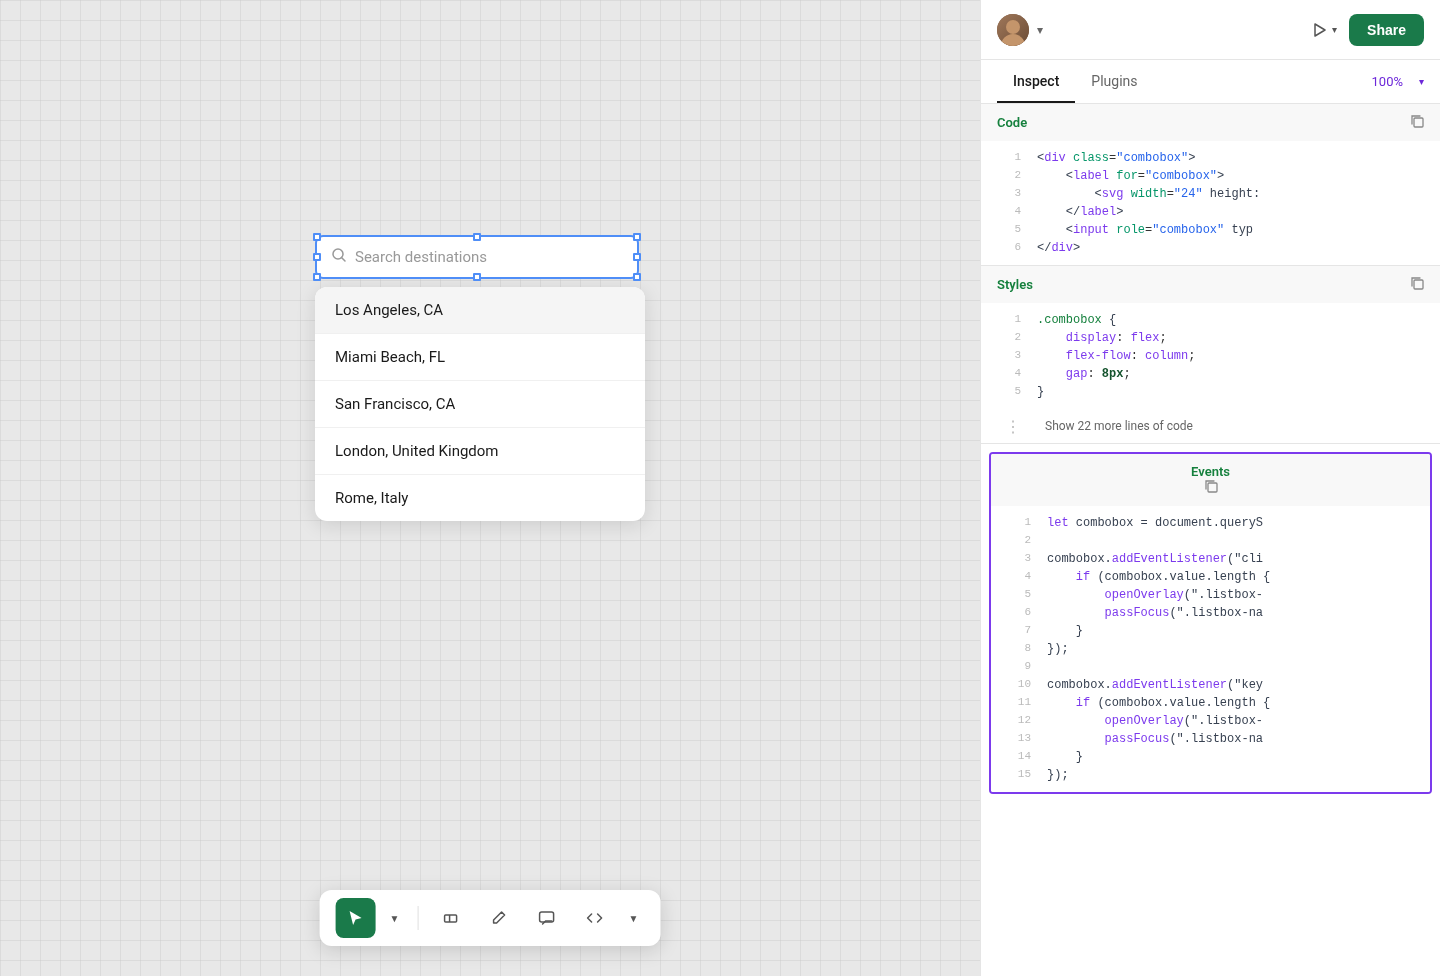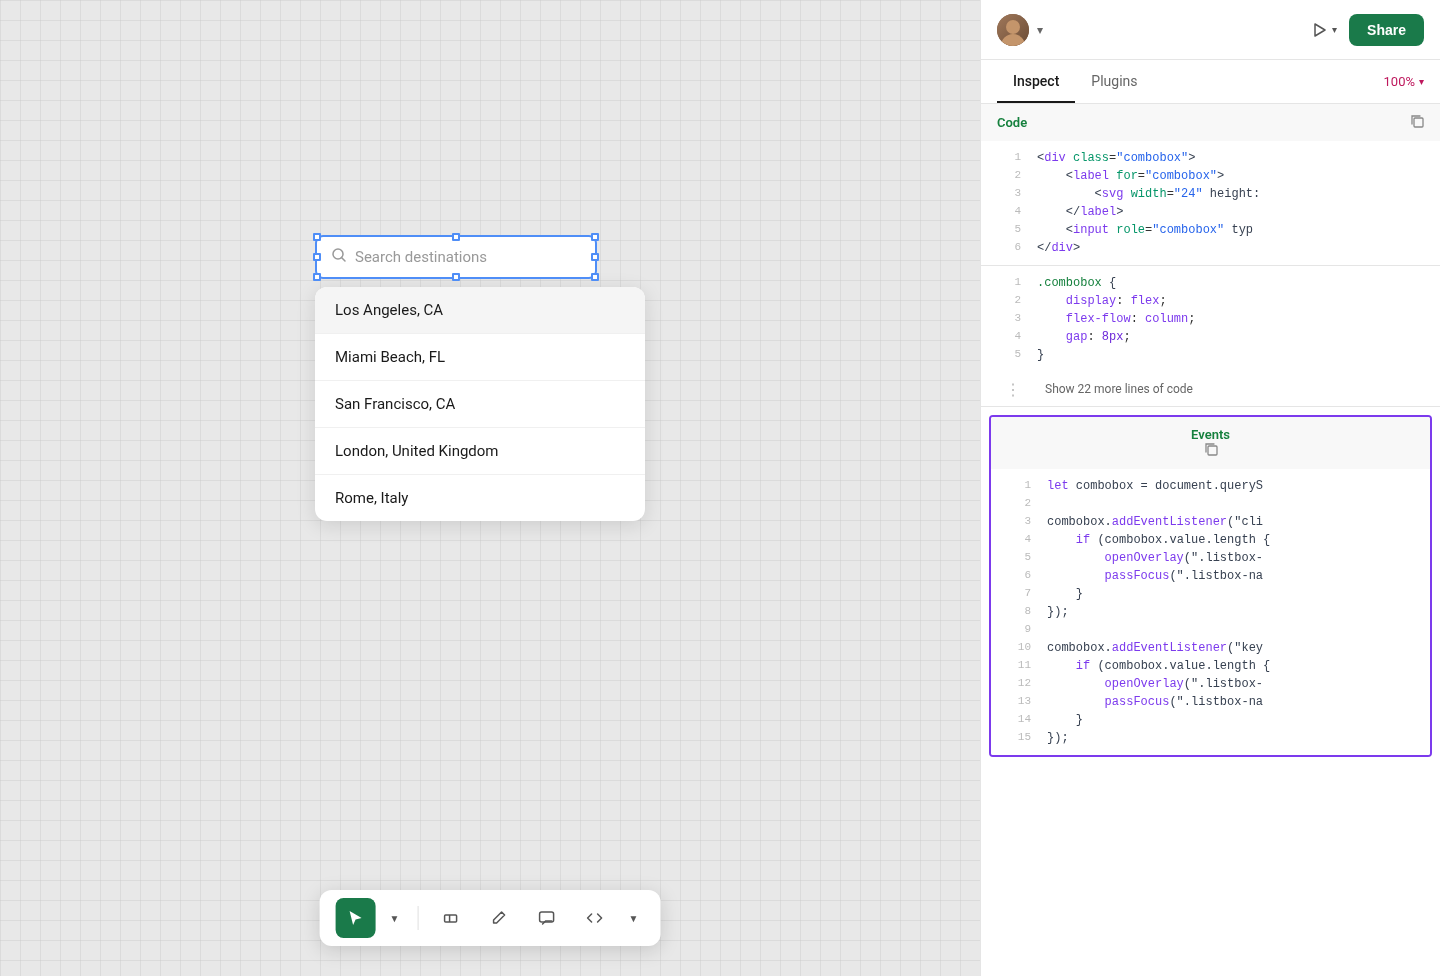--- a/index.html
+++ b/index.html
@@ -30,21 +30,21 @@
     .combobox-wrapper {
       display: flex;
       flex-direction: column;
       gap: 8px;
       position: absolute;
       top: 235px;
       left: 315px;
     }
 
     .search-input-container {
-      width: 282px;
+      width: 324px;
       background: #fff;
       border: 2px solid #4f8ef7;
       border-radius: 8px;
       display: flex;
       align-items: center;
       padding: 10px 14px;
       gap: 8px;
       position: relative;
     }
 
@@ -279,23 +279,23 @@
 
     .tab.active {
       color: #1a1a1a;
       border-bottom: 2px solid #1a1a1a;
       font-weight: 500;
     }
 
     .zoom-control {
       display: flex;
       align-items: center;
-      gap: 4px;
+      gap: 16px;
       font-size: 13px;
-      color: #be185d;
+      color: #6d28d9;
       cursor: pointer;
     }
 
     
     .panel-content {
       flex: 1;
       overflow-y: auto;
       display: flex;
       flex-direction: column;
     }
@@ -350,21 +350,21 @@
 
     .line-content {
       color: #333;
       white-space: nowrap;
       overflow: hidden;
     }
 
     .kw-blue { color: #7c3aed; }
     .kw-purple { color: #7c3aed; }
     .kw-green { color: #059669; }
-    .kw-orange { color: #6d28d9; }
+    .kw-orange { color: #14532d; font-weight: bold; }
     .str-blue { color: #2563eb; }
     .str-green { color: #15803d; }
     .plain { color: #374151; }
 
     
     .styles-section {
       border-bottom: 1px solid #e5e5e5;
     }
 
     
@@ -541,20 +541,29 @@
           <span class="line-content">&nbsp;&nbsp;&nbsp;&nbsp;<span class="plain">&lt;</span><span class="kw-blue">input</span> <span class="kw-green">role</span>=<span class="str-blue">"combobox"</span> <span class="plain">typ</span></span>
         </div>
         <div class="code-line">
           <span class="line-num">6</span>
           <span class="line-content"><span class="plain">&lt;/</span><span class="kw-blue">div</span><span class="plain">&gt;</span></span>
         </div>
       </div>
     </div>
 
     <div class="styles-section">
+      <div class="section-header">
+        <span class="section-title">Styles</span>
+        <span class="copy-icon">
+          <svg width="14" height="14" viewBox="0 0 14 14" fill="none">
+            <rect x="4" y="4" width="9" height="9" rx="1" stroke="#888" stroke-width="1.3"></rect>
+            <path d="M2 10V2H10" stroke="#888" stroke-width="1.3" stroke-linecap="round"></path>
+          </svg>
+        </span>
+      </div>
       <div class="code-block">
         <div class="code-line">
           <span class="line-num">1</span>
           <span class="line-content"><span class="str-green">.combobox</span> <span class="plain">{</span></span>
         </div>
         <div class="code-line">
           <span class="line-num">2</span>
           <span class="line-content">&nbsp;&nbsp;&nbsp;&nbsp;<span class="kw-blue">display</span>: <span class="kw-purple">flex</span>;</span>
         </div>
         <div class="code-line">

